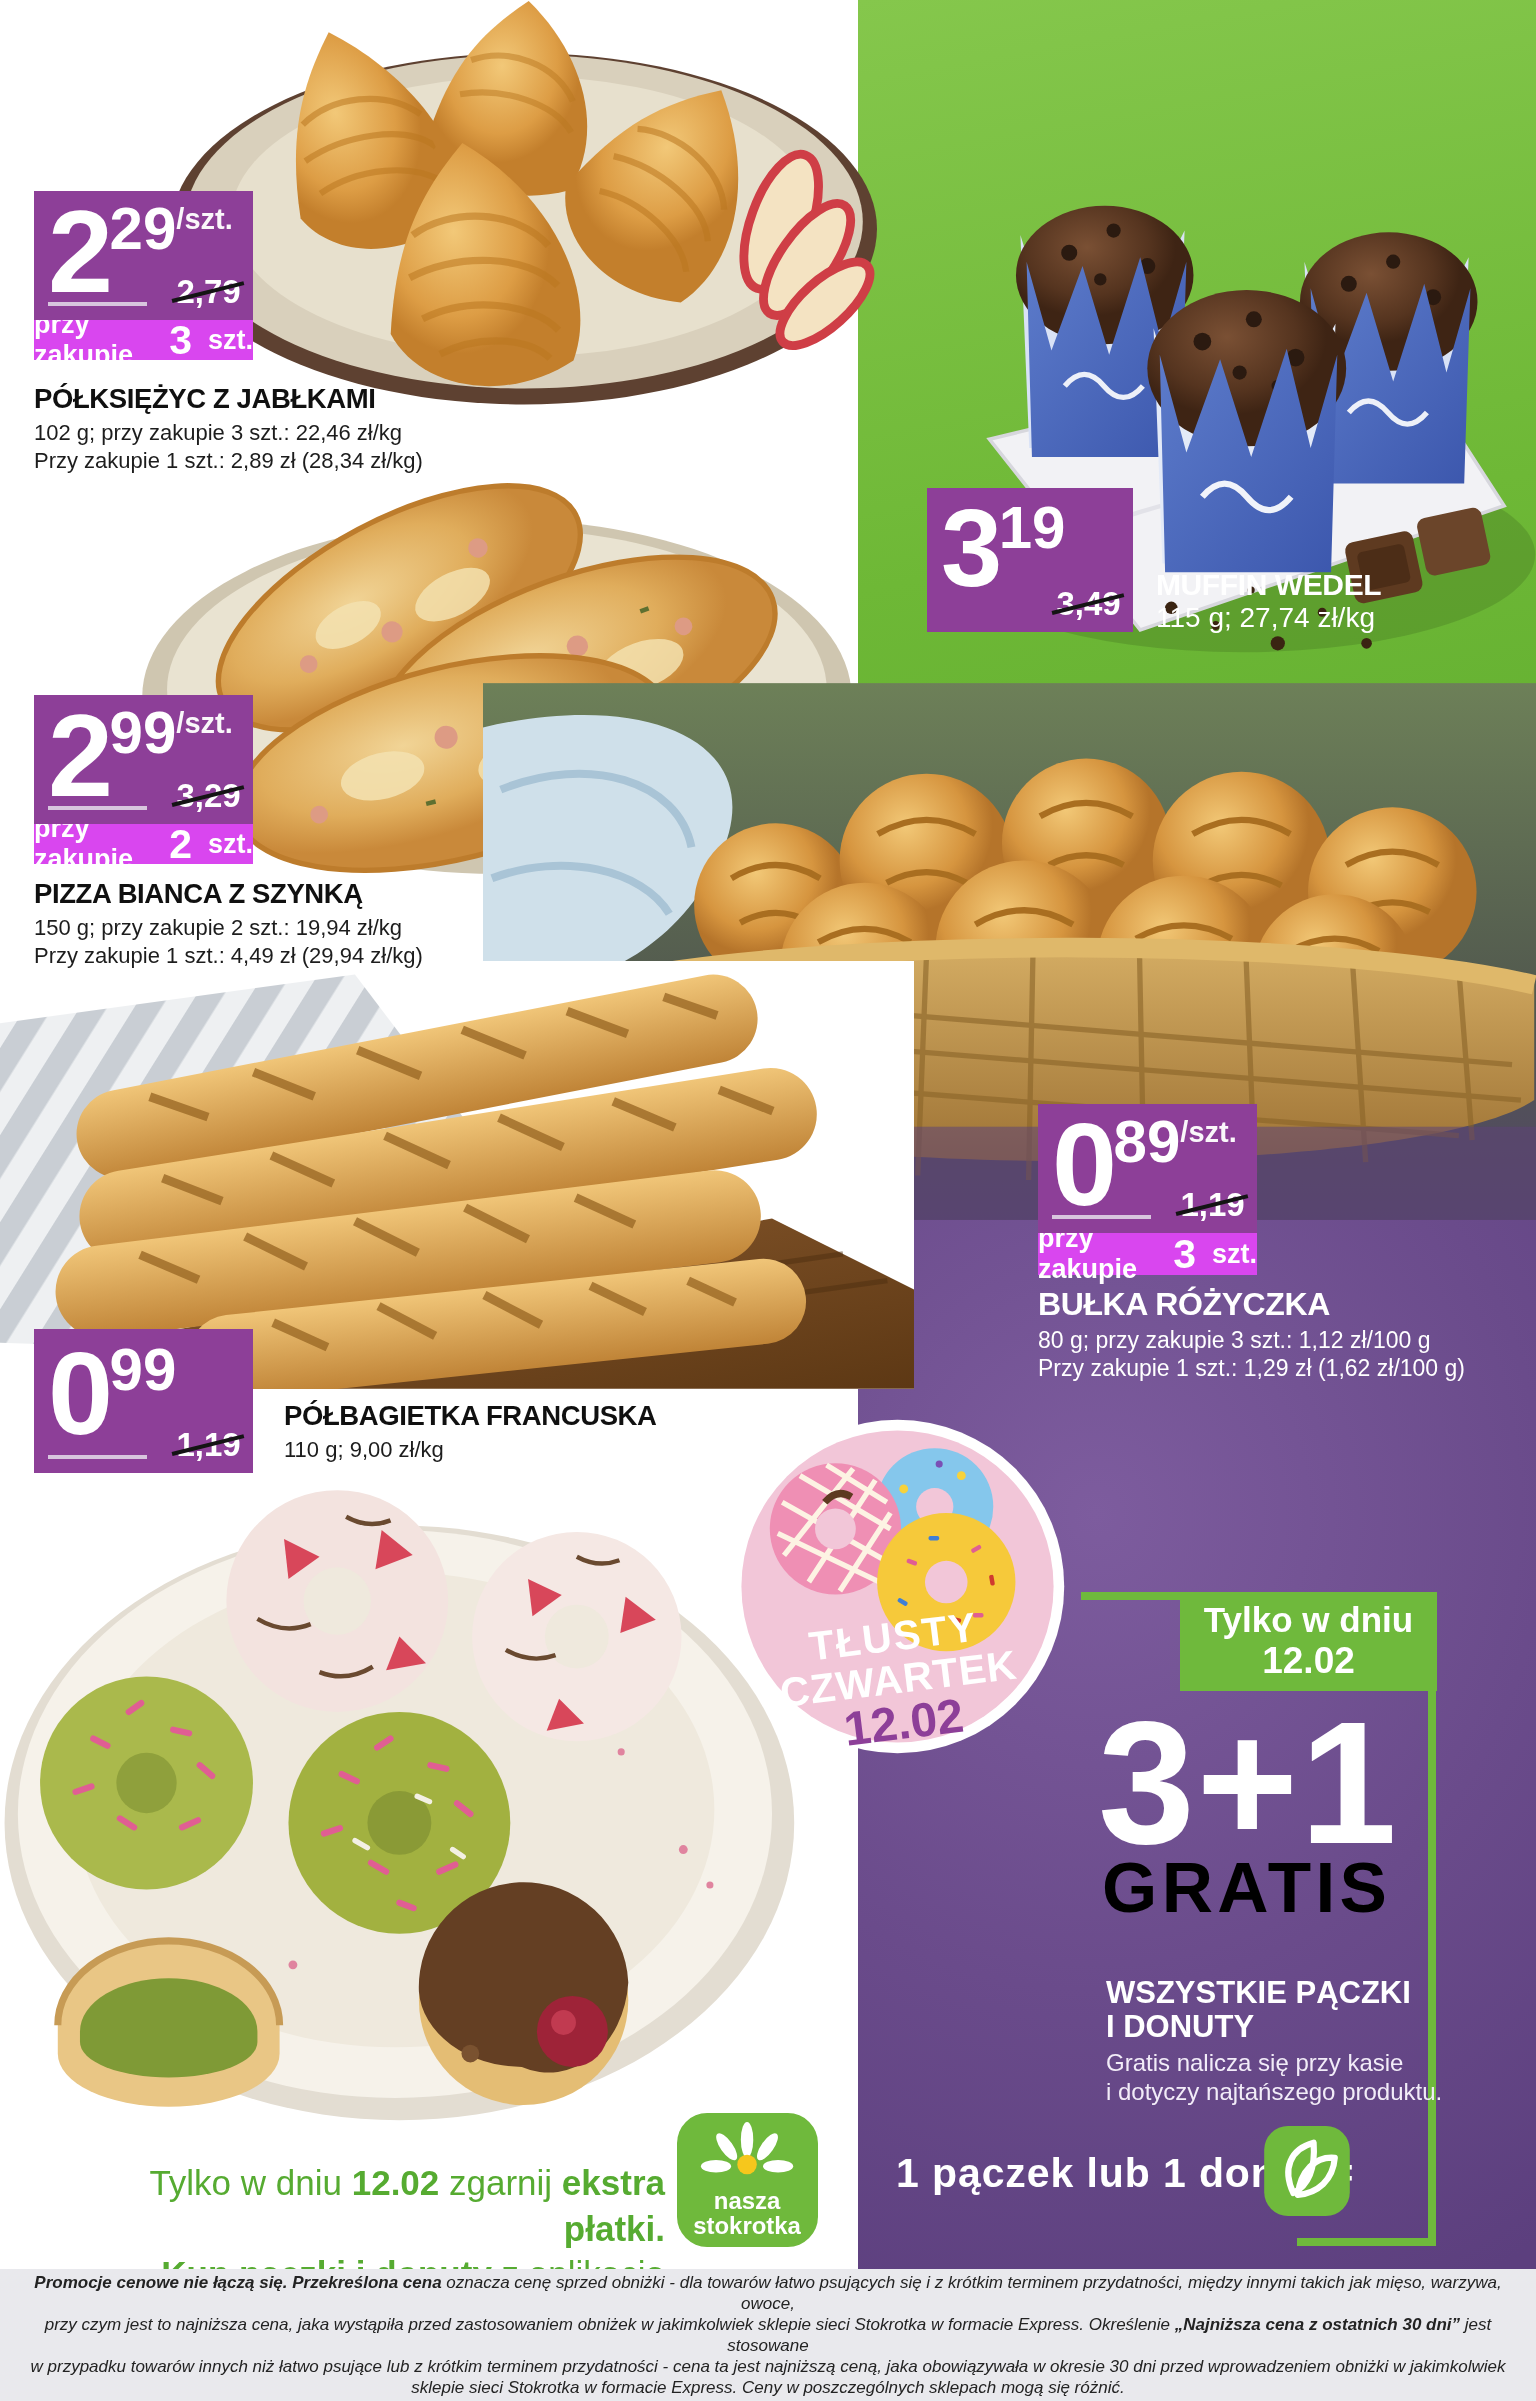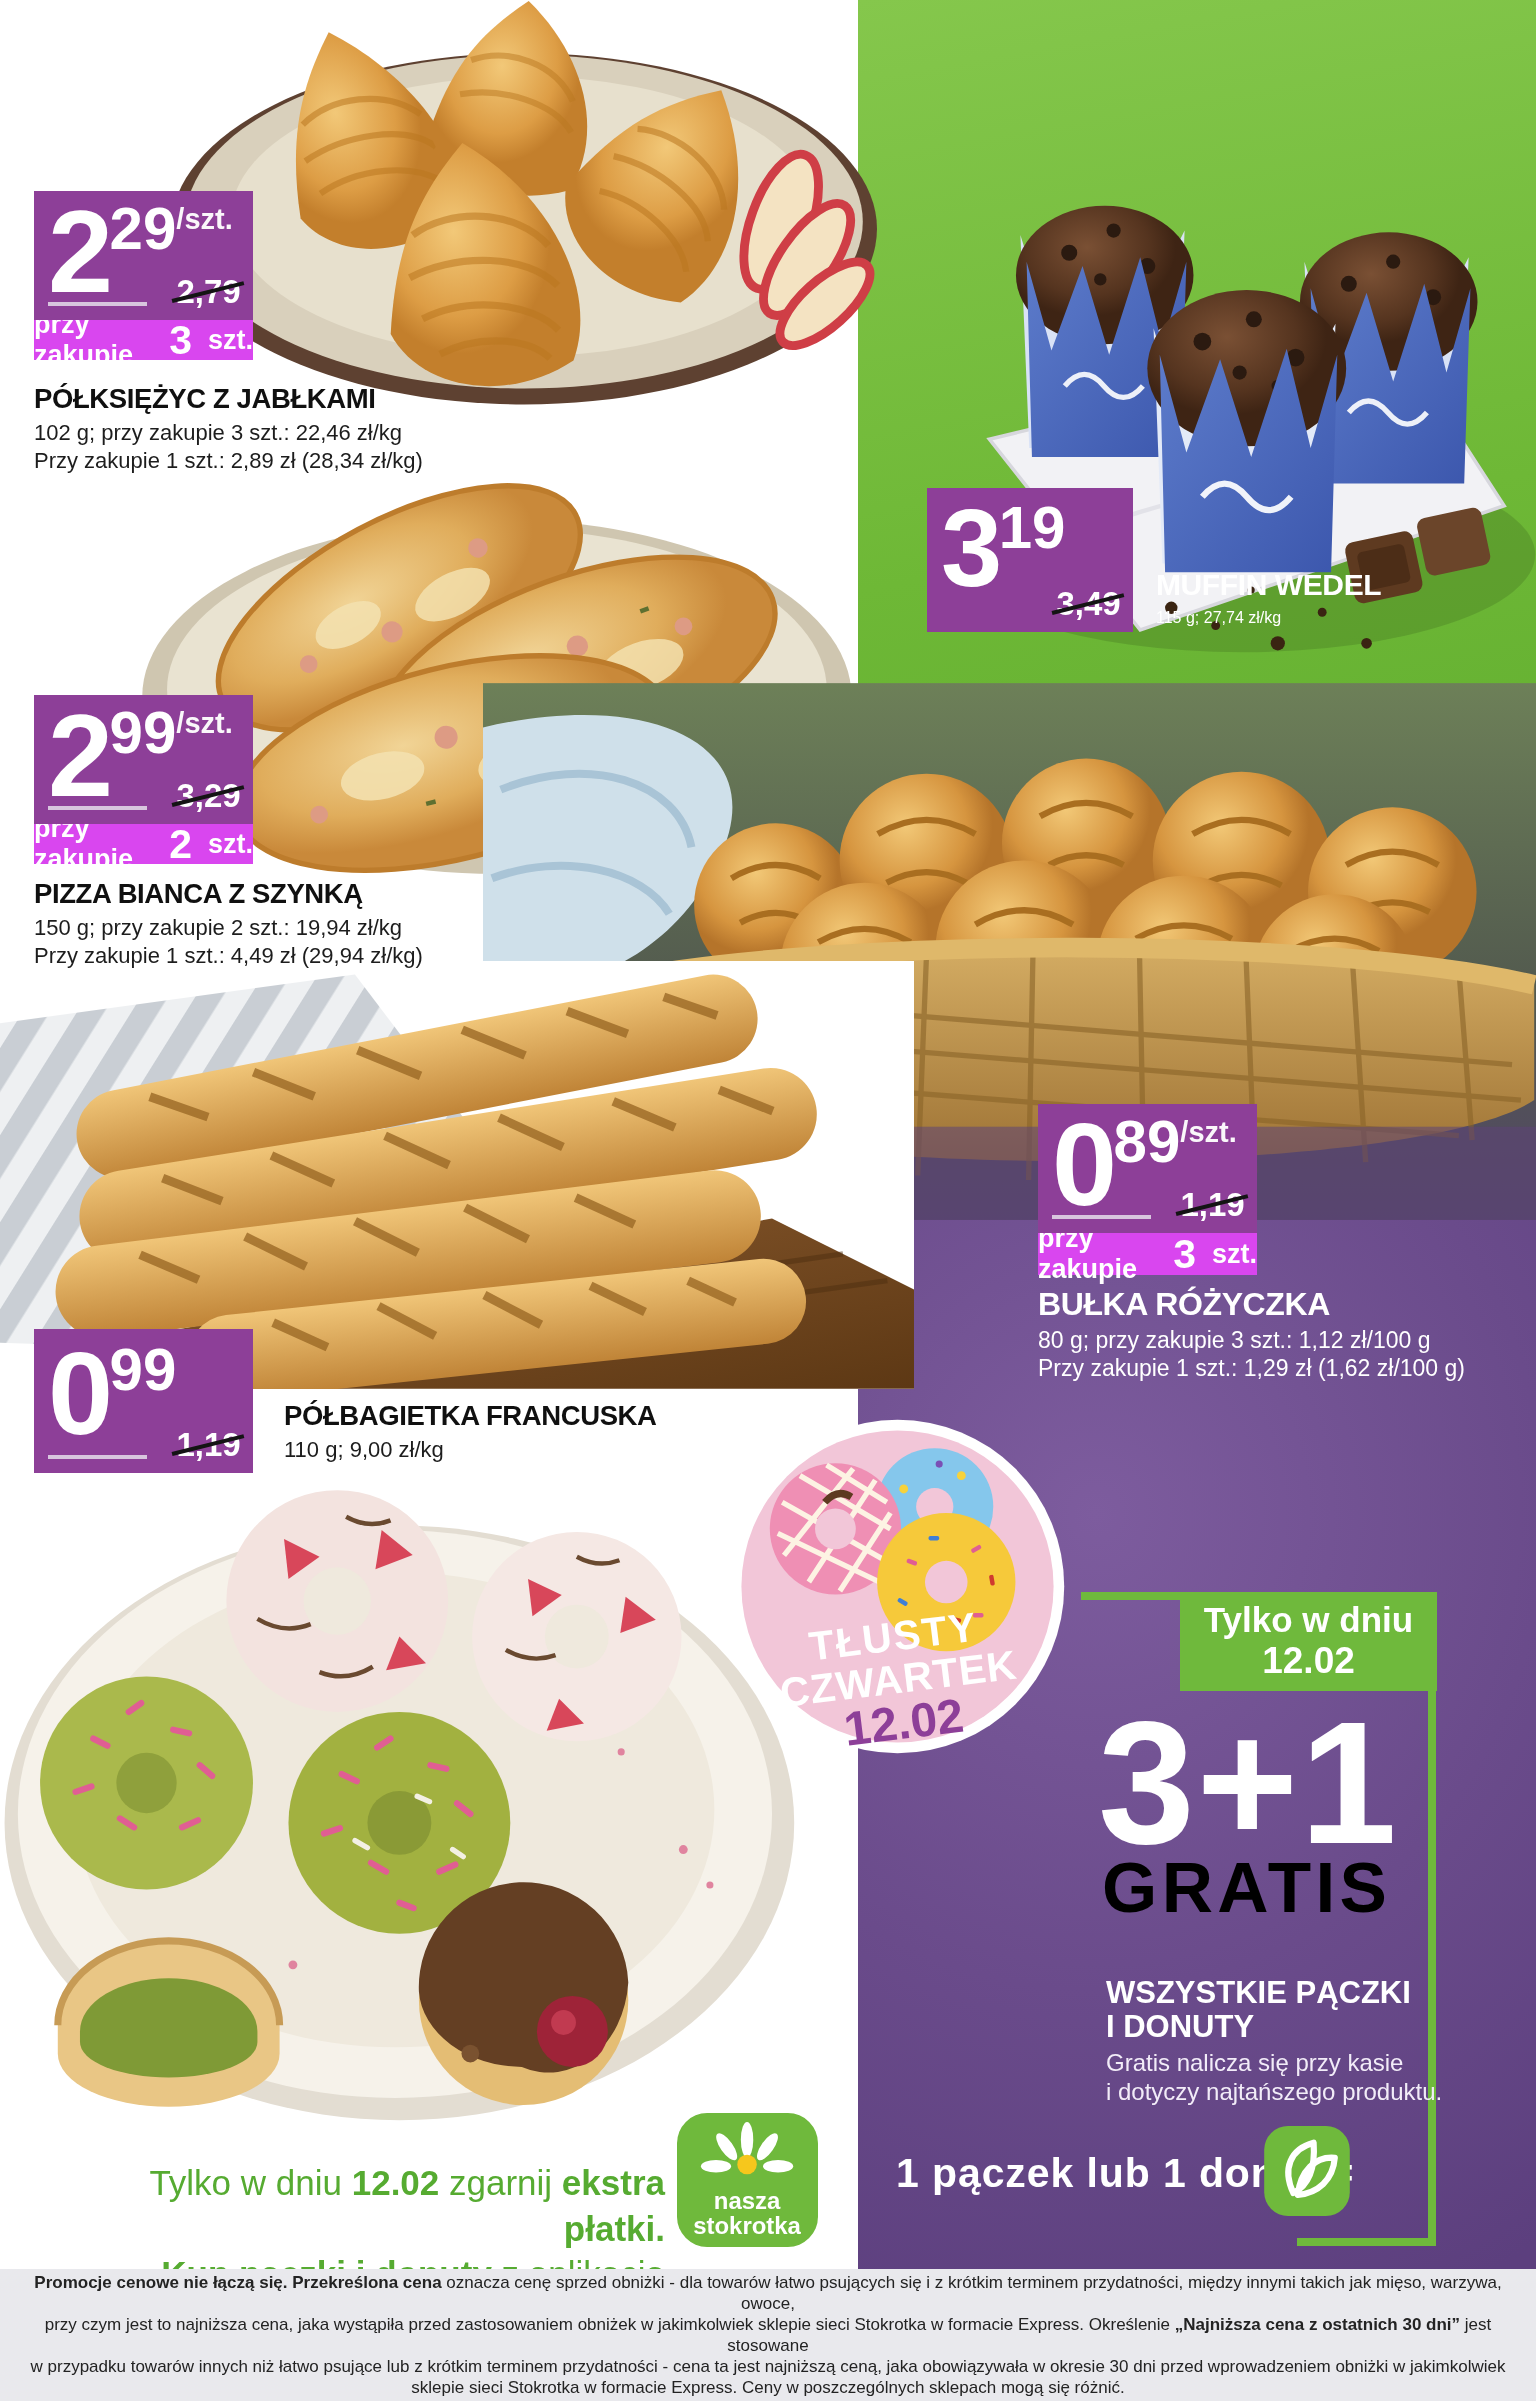--- a/index.html
+++ b/index.html
@@ -47,21 +47,21 @@
   #equation{left:896px;top:2150px;color:#fff;font-size:41px;font-weight:600;letter-spacing:0.9px;}
 
   
   #app-promo{left:53px;top:2122px;width:612px;text-align:right;color:#56ab31;line-height:1.3;}
   #app-promo .l1{font-size:35px;margin-top:38px;}
   #app-promo .l2{font-size:35px;}
   #app-promo .bold{font-weight:800;}
 
   
   #legal{left:0;top:2269px;width:1536px;height:132px;background:#e9e9ed;
-    display:flex;align-items:center;justify-content:center;}
+    display:flex;align-items:center;justify-content:center;font-style:italic;}
   #legal .inner{width:1519px;text-align:center;font-size:17px;line-height:21px;color:#232323;}
   #legal b{font-weight:800;}
 
   svg text{font-family:"Liberation Sans", sans-serif;}
 </style>
 </head>
 <body>
 
 <div id="page">
 
@@ -388,21 +388,21 @@
         <span class="int" style="font-size:110px;">3</span>
         <span class="col">
             <span class="dec">19</span>
           </span>
       </div>
       <span class="old">3,49</span>
     </div>
   </div>
   <div class="abs" style="left:1156px;top:568px;z-index:3">
     <div class="pname on-dark" style="font-size:30px;">MUFFIN WEDEL</div>
-    <div class="pdet on-dark" style="font-size:16px;margin-top:1.8px;">115 g; 27,74 zł/kg</div>
+    <div class="pdet on-dark" style="font-size:28px;margin-top:1.8px;">115 g; 27,74 zł/kg</div>
   </div>
 
   <div class="abs" style="left:34px;top:695px;z-index:3">
     <div class="badge" style="position:relative;width:219px;height:129px;">
       <div class="row">
         <span class="int">2</span>
         <span class="col">
           <span class="dec">99</span>
           <span class="unit">/szt.</span>
         </span>

